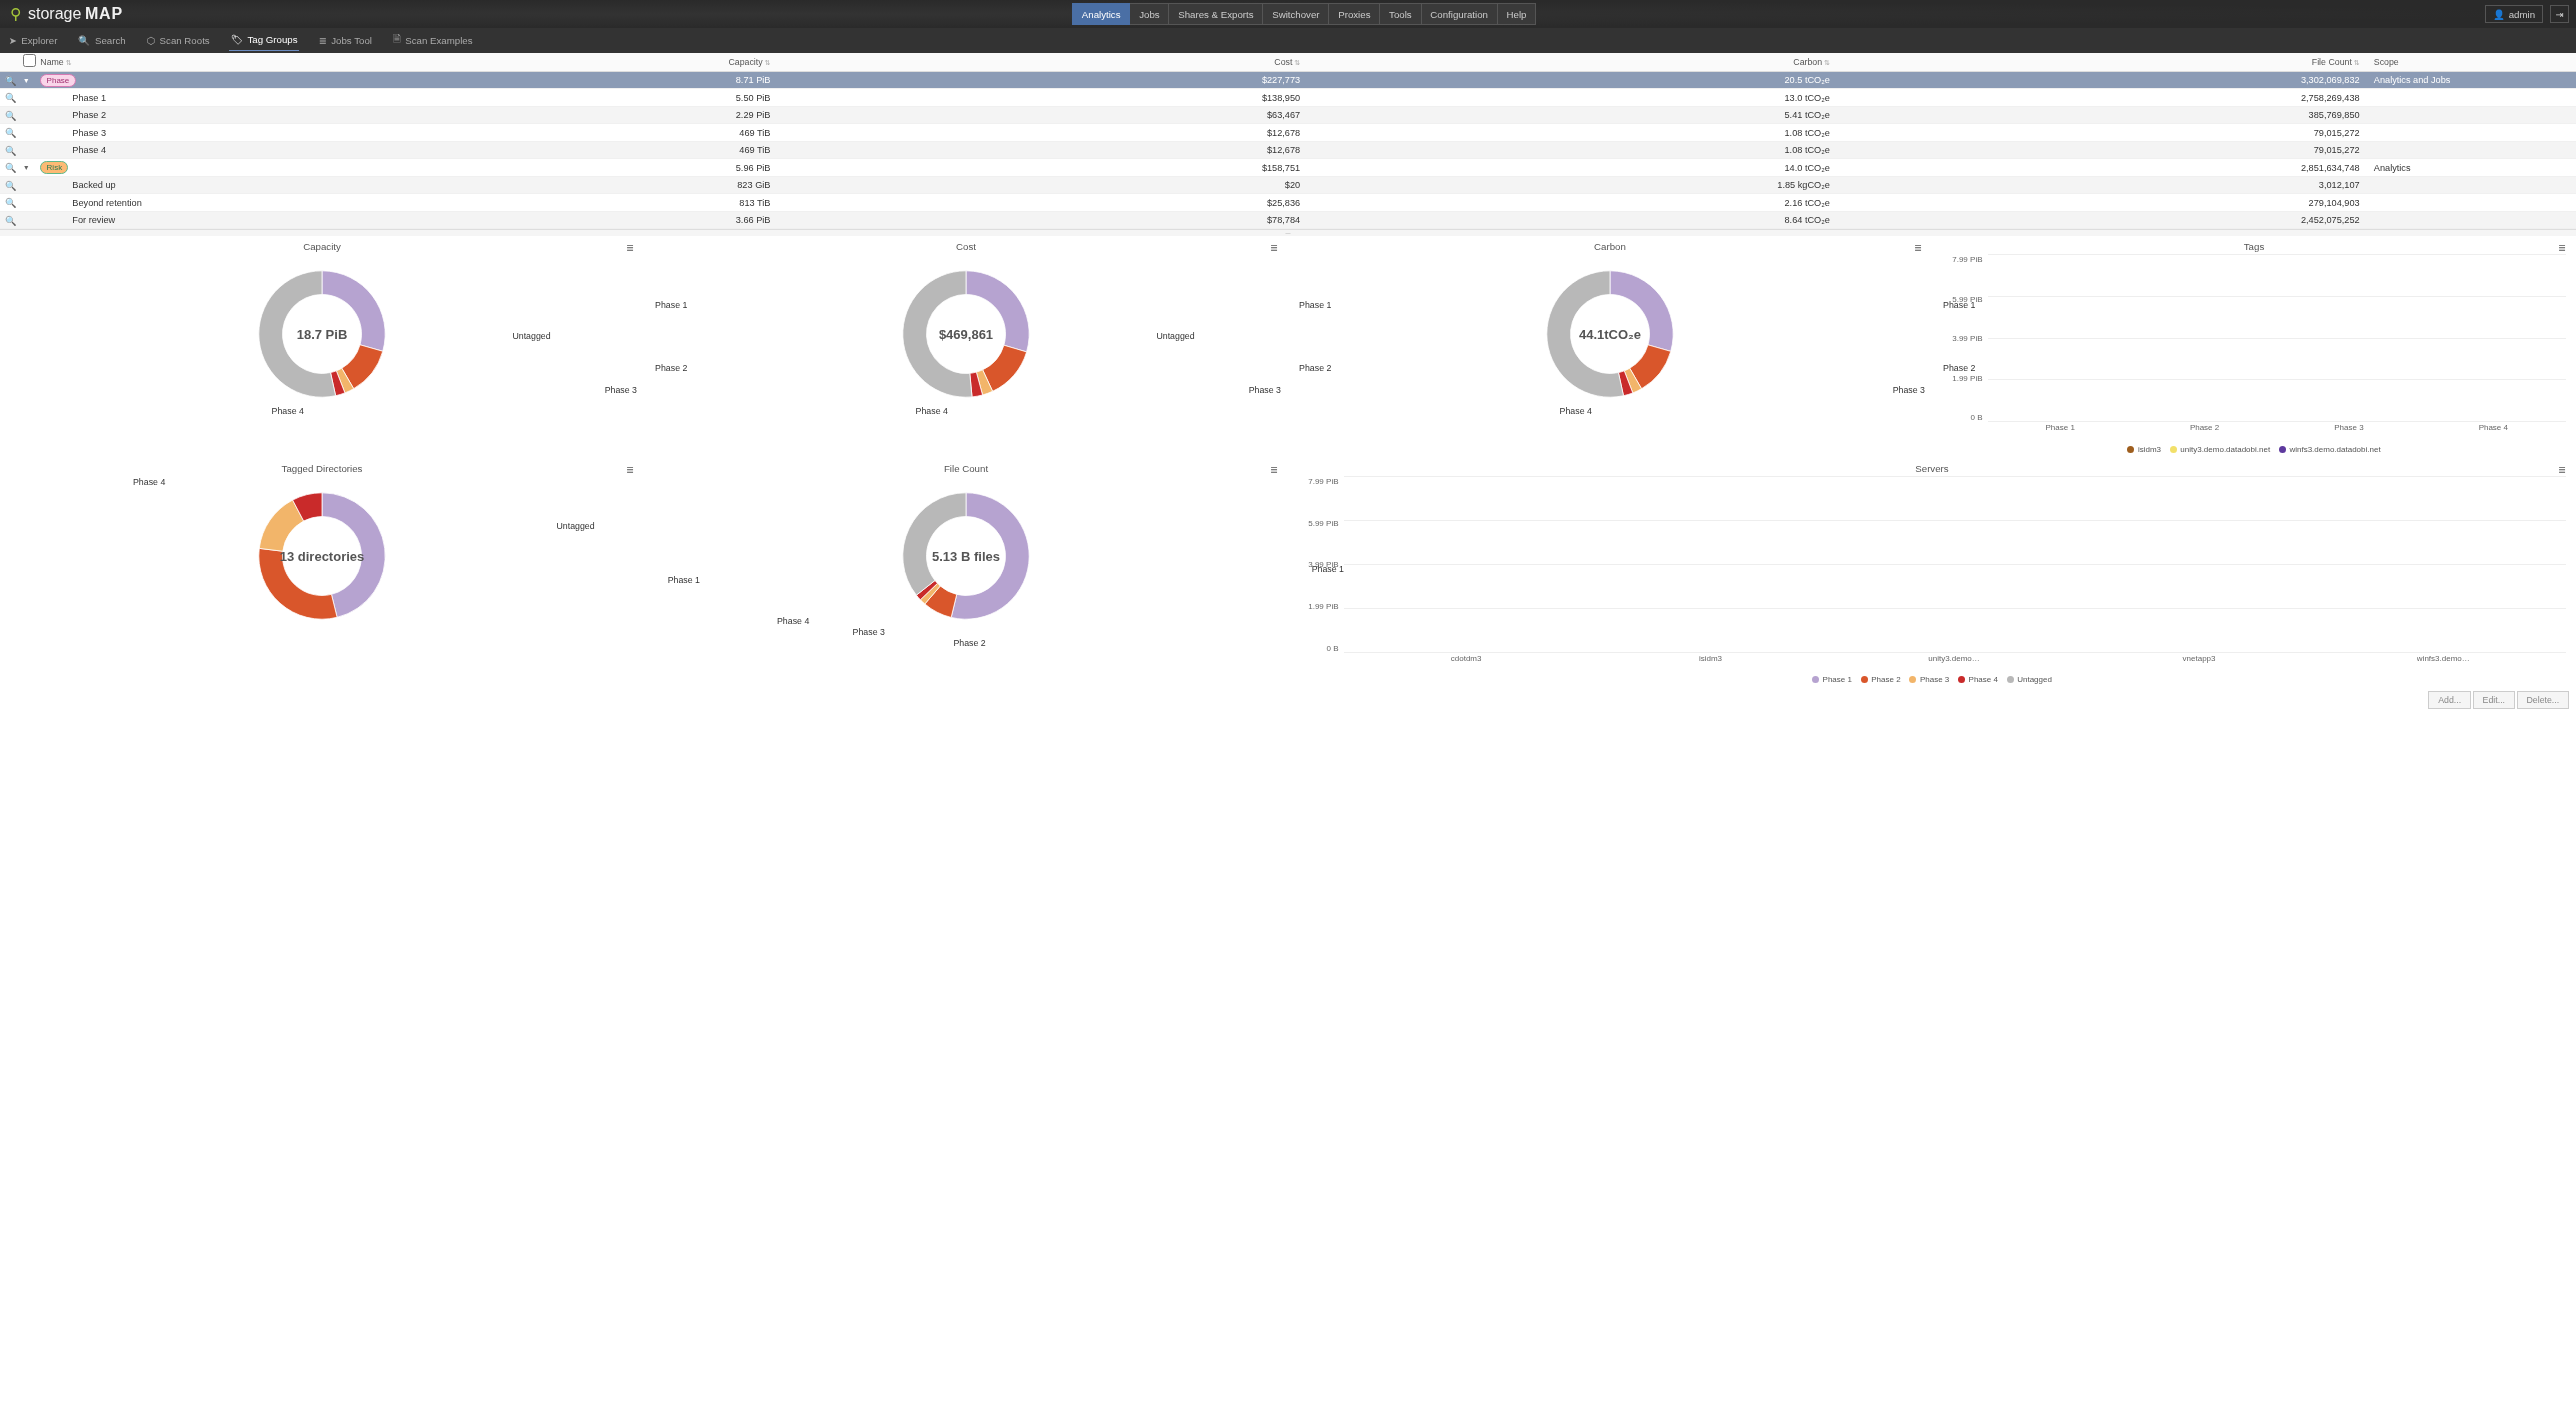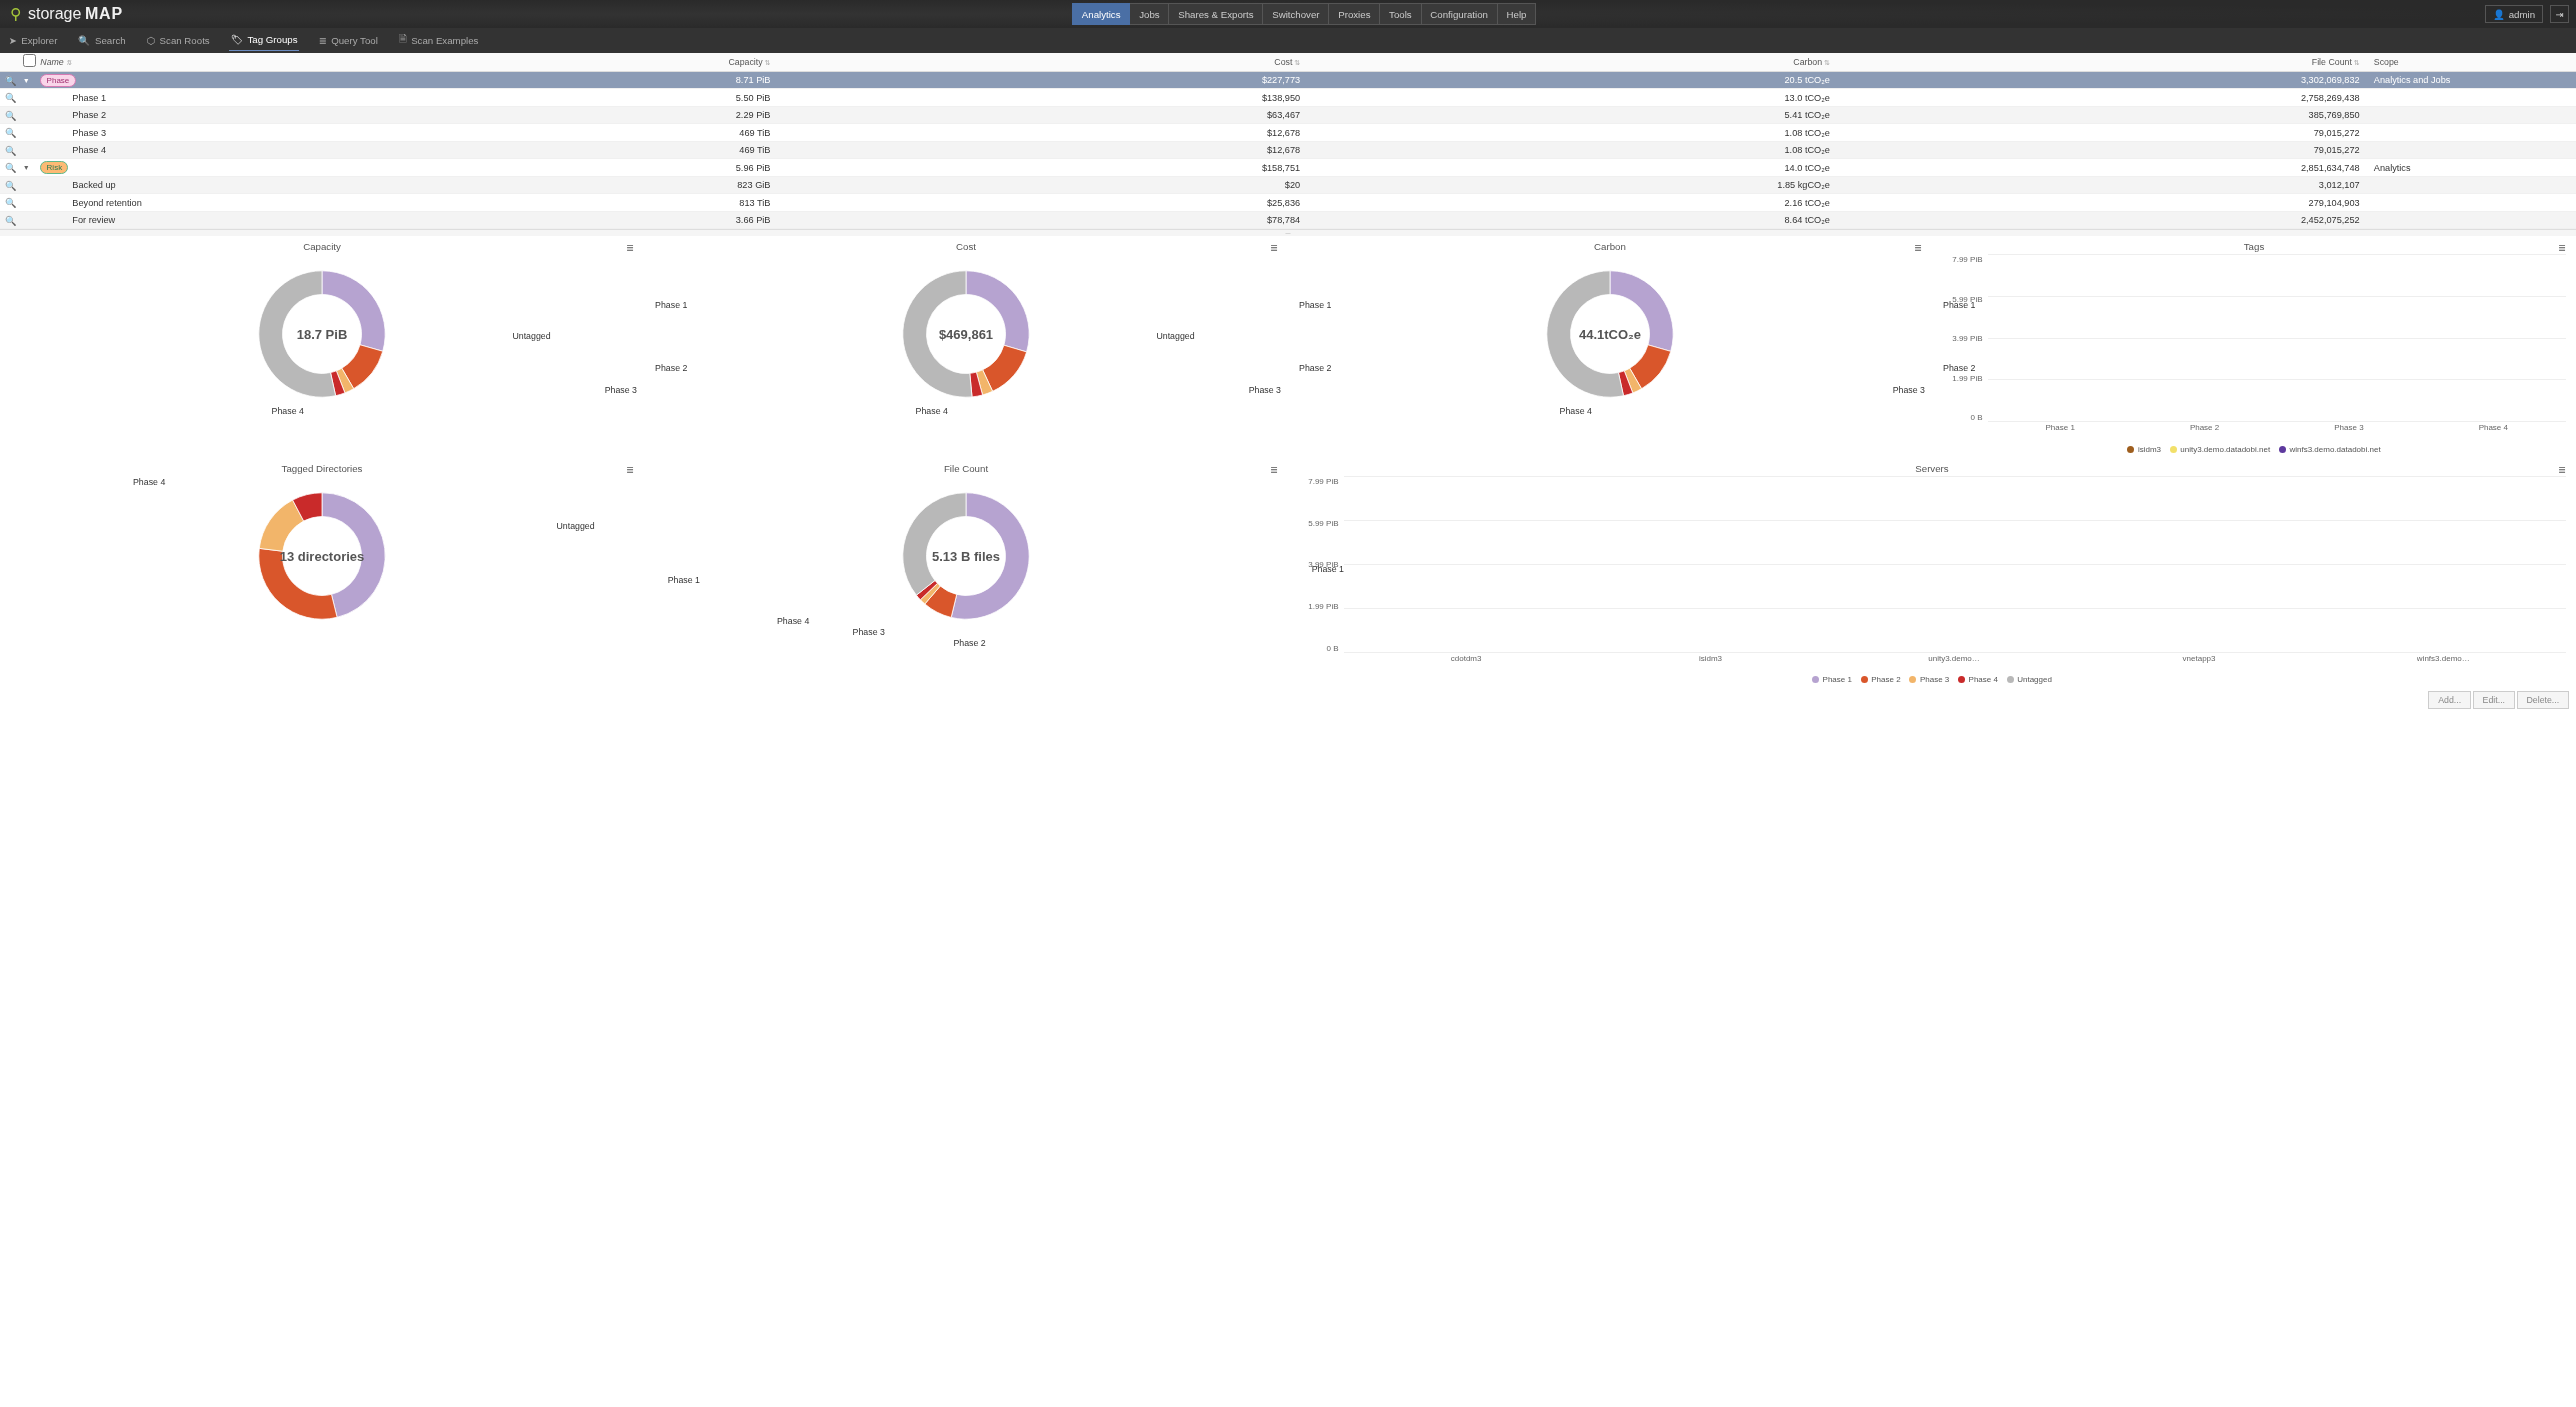--- a/index.html
+++ b/index.html
@@ -16,21 +16,21 @@
 .user-btn { border: 0.9px solid #555; padding: 2.6px 7px; display: flex; align-items: center; gap: 3.5px; }
 .logout-icon { border: 0.9px solid #555; padding: 2.6px 4.4px; }
 .subnav { background: #333; color: #aaa; height: 24.6px; display: flex; align-items: center; padding: 0 7px; gap: 17.5px; font-size: 9.7px; }
 .subnav-item { display: flex; align-items: center; gap: 4.4px; cursor: pointer; padding: 4.4px 1.8px; }
 .subnav-item.active { color: #fff; border-bottom: 1.8px solid #6a8abf; }
 .table-wrap { border-bottom: 0.9px solid #ddd; }
 .thead { display: flex; background: #fafafa; border-bottom: 0.9px solid #ddd; font-size: 8.8px; color: #555; height: 19.3px; align-items: center; }
 .th { padding: 2.6px 5.3px; }
 .th-icon { width: 17.5px; text-align: center; }
 .th-chev { width: 17.5px; }
-.th-name { flex: 0 0 211px; font-style: italic; }
+.th-name { flex: 0 0 211px; }
 .th-cap { flex: 1; text-align: right; }
 .th-cost { flex: 1; text-align: right; }
 .th-carbon { flex: 1; text-align: right; }
 .th-fc { flex: 1; text-align: right; }
 .th-scope { flex: 0 0 211px; padding-left: 8.8px; }
 .sort::after { content: " ⇅"; font-size: 7px; color: #aaa; }
 .trow { display: flex; align-items: center; height: 17.5px; font-size: 9.2px; border-bottom: 0.9px solid #f0f0f0; }
 .trow.alt { background: #f4f4f4; }
 .trow.sel { background: #8b9bb5; color: #fff; }
 .td { padding: 1.8px 5.3px; }
@@ -119,21 +119,21 @@
     <div class="subnav-item">
       <span>⬡</span>
       <span>Scan Roots</span>
     </div>
     <div class="subnav-item active">
       <span>🏷</span>
       <span>Tag Groups</span>
     </div>
     <div class="subnav-item">
       <span>≣</span>
-      <span>Query Tool</span>
+      <span>Jobs Tool</span>
     </div>
     <div class="subnav-item">
       <span>🗎</span>
       <span>Scan Examples</span>
     </div>
   </div>
 
 <div class="table-wrap">
   <div class="thead">
     <div class="th th-icon"></div>

